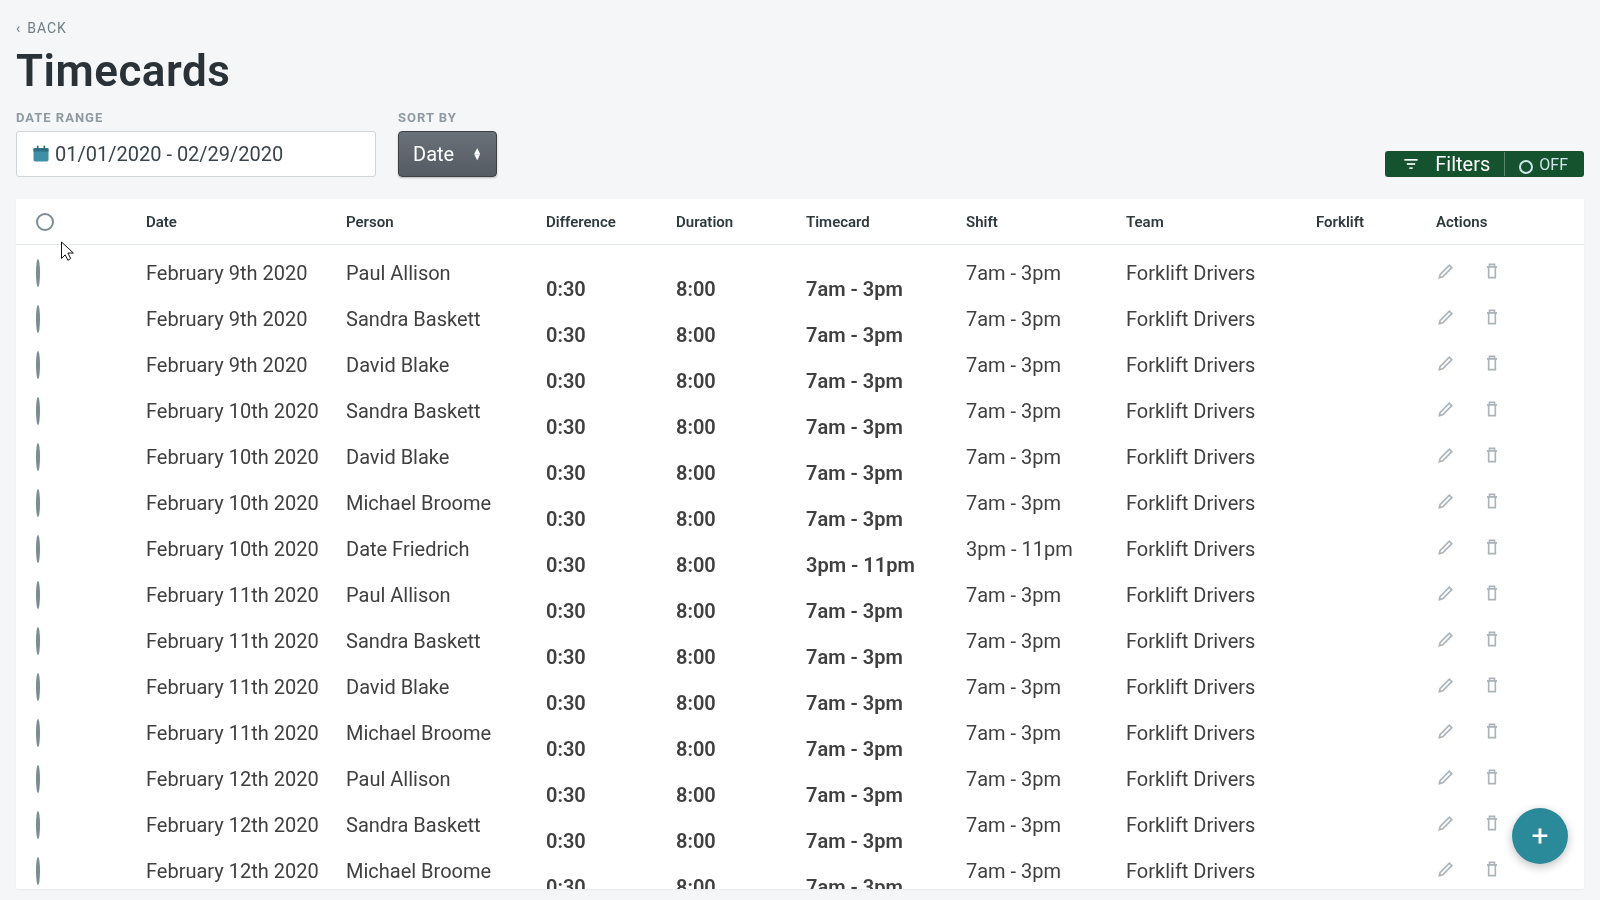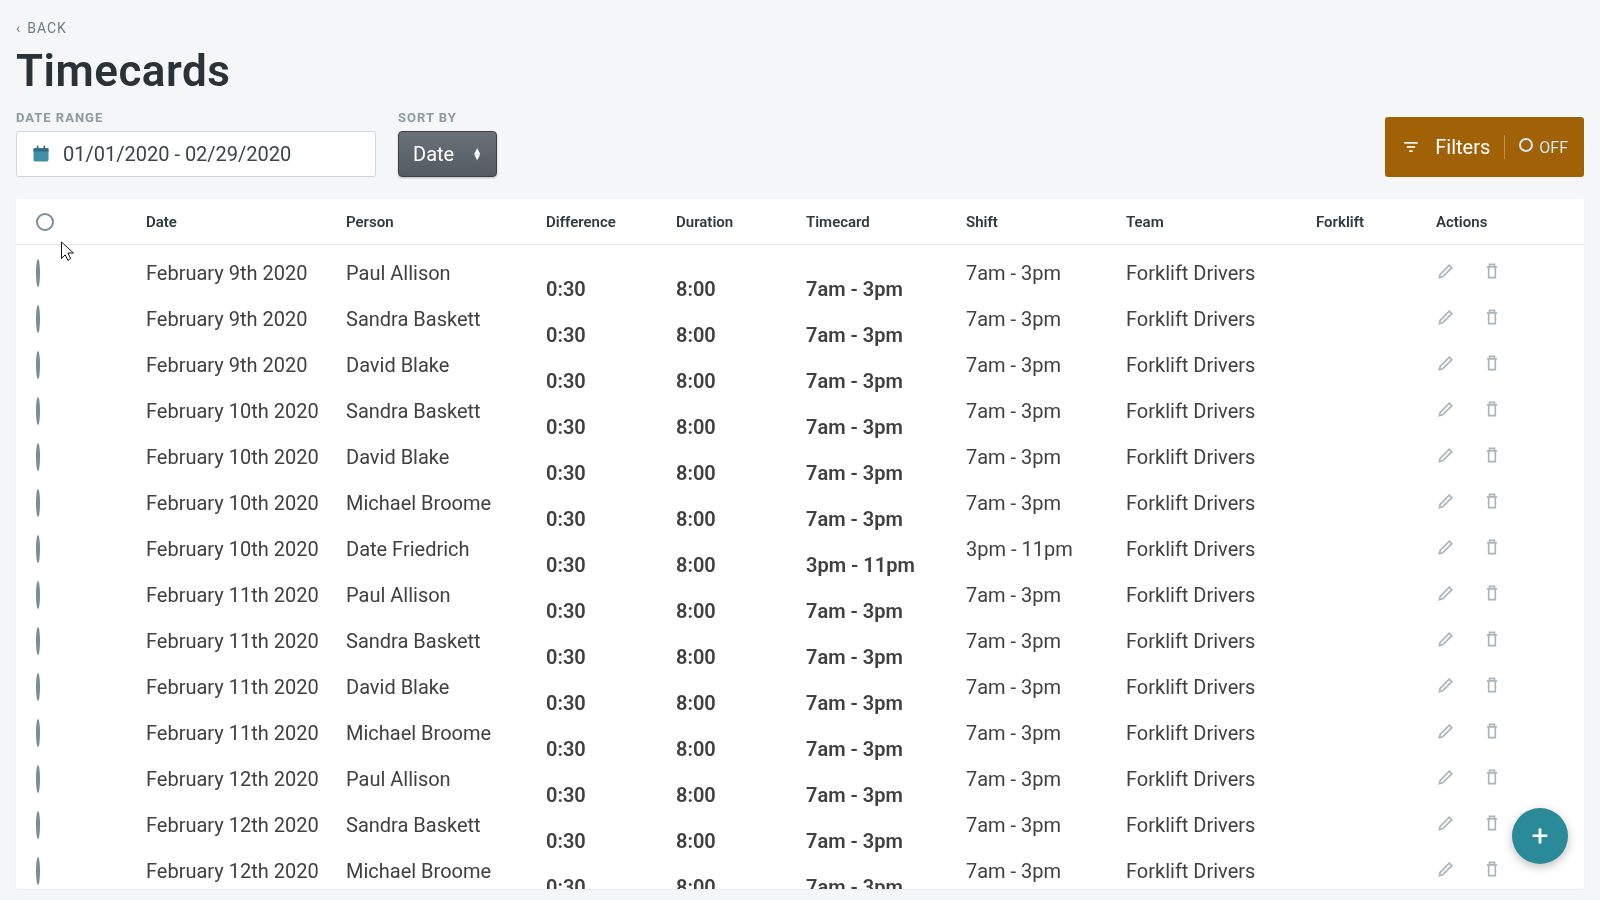--- a/index.html
+++ b/index.html
@@ -40,21 +40,21 @@
   .ctrl-label {
     font-size: 13px;
     color: #8d9aa2;
     letter-spacing: 1px;
     margin-bottom: 6px;
     font-weight: bold;
   }
   .date-input {
     display: flex;
     align-items: center;
-    gap: 12px;
+    gap: 4px;
     border: 1px solid #cfd6da;
     background: #fff;
     border-radius: 3px;
     padding: 10px 14px;
     width: 360px;
     font-size: 20px;
     color: #3a444a;
     text-align: center;
   }
   .date-input .cal-icon { width: 20px; height: 20px; fill: #3f8fa9; }
@@ -71,30 +71,30 @@
     border: 1px solid #404040;
     cursor: pointer;
     box-shadow: 0 1px 2px rgba(0,0,0,0.25);
   }
   .sort-select .arrows { display:flex; flex-direction:column; line-height:6px; font-size:10px; }
   .spacer { flex: 1; }
   .filters-btn {
     display: flex;
     align-items: center;
     gap: 14px;
-    background: #a16207;
+    background: #14532d;
     color: #fff;
     border-radius: 3px;
-    padding: 18px 16px;
+    padding: 1px 16px;
     font-size: 20px;
     cursor: pointer;
   }
   .filters-btn .filter-icon { width:20px; height:20px; stroke:#fff; }
   .filters-btn .divider { width:1px; height:24px; background: rgba(255,255,255,0.3); }
-  .filters-btn .offpart { display:flex; align-items:flex-start; gap:6px; font-size:16px; color:#cfe6ea; }
+  .filters-btn .offpart { display:flex; align-items:flex-end; gap:6px; font-size:16px; color:#cfe6ea; }
   .filters-btn .circ { width:14px; height:14px; border:2px solid #cfe6ea; border-radius:50%; }
 
   .table-wrap {
     background: #fff;
     margin-top: 22px;
     border-radius: 2px;
     box-shadow: 0 1px 2px rgba(0,0,0,0.05);
     overflow: hidden;
   }
   .thead, .trow {

